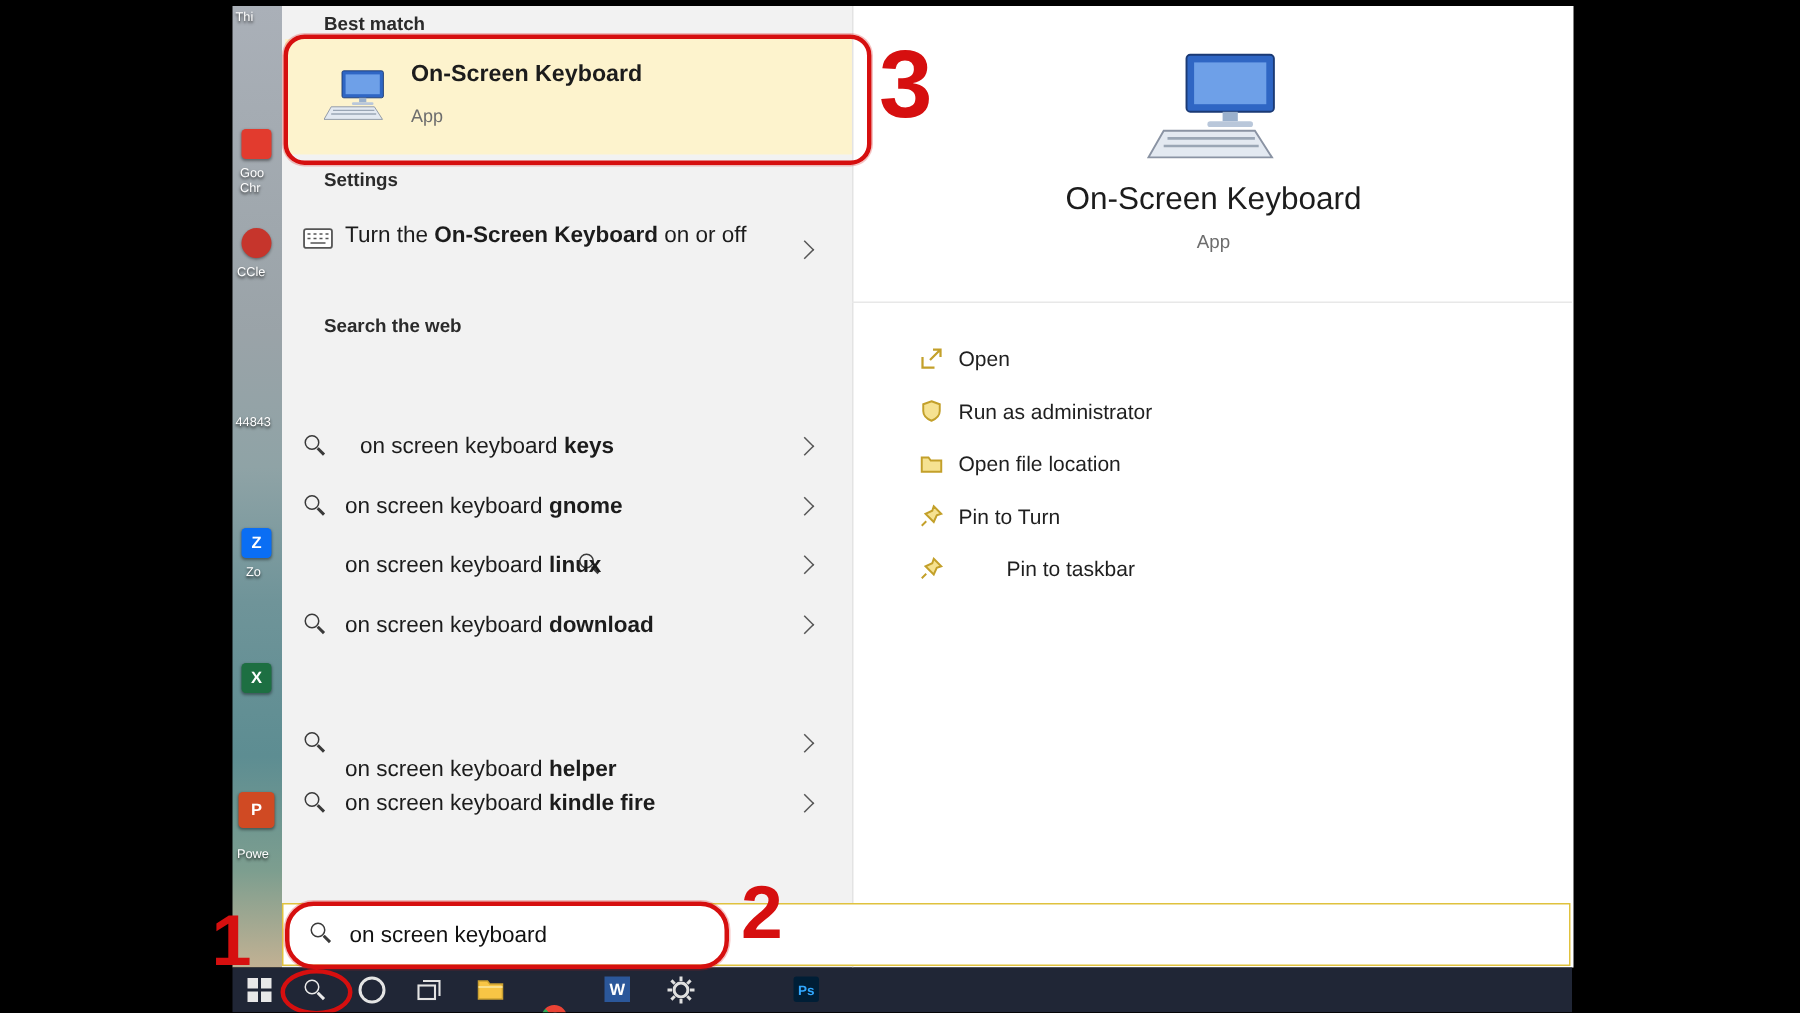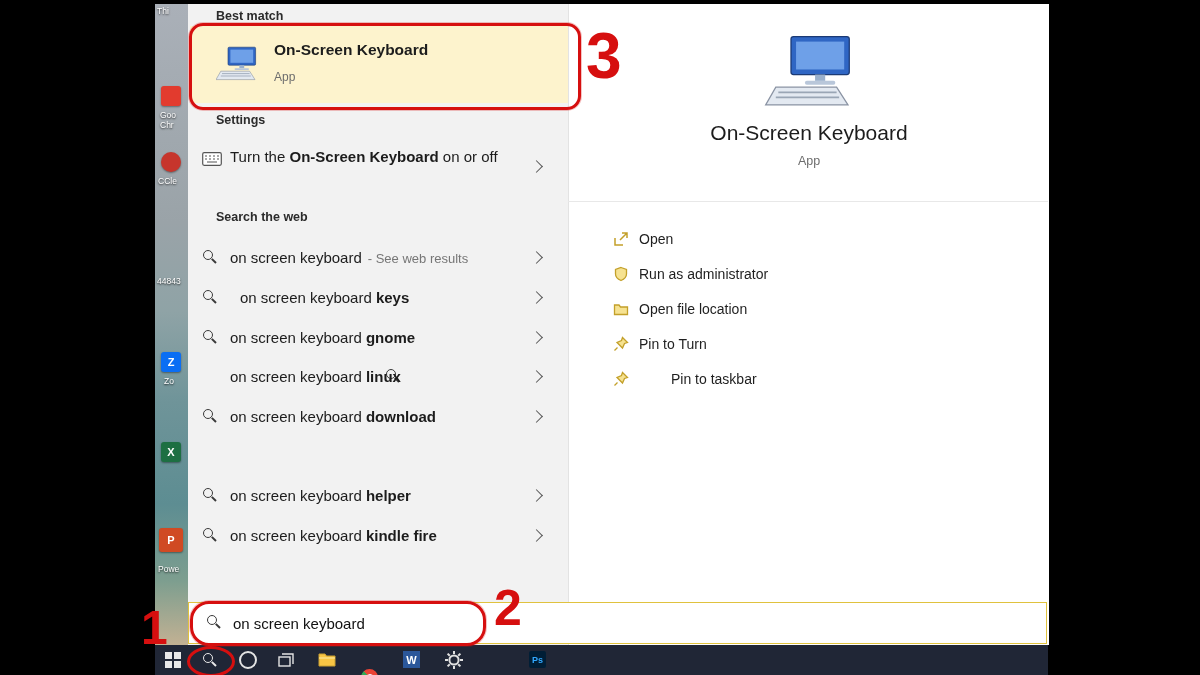--- a/index.html
+++ b/index.html
@@ -105,25 +105,20 @@
         <path d="M3 4 h2 M7 4 h2 M11 4 h2 M15 4 h2 M3 7 h2 M7 7 h2 M11 7 h2 M15 7 h2 M5 10 h10" stroke="#555" stroke-width="1.1"></path>
       </svg>
       <div class="abs row-text" style="left:42px;top:8px;width:278px;white-space:normal;line-height:22px;">
         <span>Turn the </span><b>On-Screen Keyboard</b><span> on or off</span>
       </div>
       <span class="abs chev" style="left:344px;top:24px;"></span>
     </div>
 
     <div class="abs sec-header" style="left:12px;top:206px;">Search the web</div>
 
-    <div class="abs" style="left:0;top:236px;width:380px;height:36px;">
-      <span class="abs mag" style="left:15px;top:10px;"></span>
-      <div class="abs row-text" style="left:42px;top:9px;"><span>on screen keyboard</span><b></b><span class="note">- See web results</span></div>
-      <span class="abs chev" style="left:344px;top:13px;"></span>
-    </div>
     <div class="abs" style="left:0;top:276px;width:380px;height:36px;">
       <span class="abs mag" style="left:15px;top:10px;"></span>
       <div class="abs row-text" style="left:24px;top:9px;margin-left:28px;"><span>on screen keyboard </span><b>keys</b></div>
       <span class="abs chev" style="left:344px;top:13px;"></span>
     </div>
     <div class="abs" style="left:0;top:316px;width:380px;height:36px;">
       <span class="abs mag" style="left:15px;top:10px;"></span>
       <div class="abs row-text" style="left:42px;top:9px;"><span>on screen keyboard </span><b>gnome</b></div>
       <span class="abs chev" style="left:344px;top:13px;"></span>
     </div>
@@ -132,21 +127,21 @@
       <div class="abs row-text" style="left:42px;top:9px;"><span>on screen keyboard </span><b>linux</b></div>
       <span class="abs chev" style="left:344px;top:13px;"></span>
     </div>
     <div class="abs" style="left:0;top:395px;width:380px;height:36px;">
       <span class="abs mag" style="left:15px;top:10px;"></span>
       <div class="abs row-text" style="left:42px;top:9px;"><span>on screen keyboard </span><b>download</b></div>
       <span class="abs chev" style="left:344px;top:13px;"></span>
     </div>
     <div class="abs" style="left:0;top:474px;width:380px;height:36px;">
       <span class="abs mag" style="left:15px;top:10px;"></span>
-      <div class="abs row-text" style="left:42px;top:9px;text-align:center;"><span>on screen keyboard </span><b>helper</b></div>
+      <div class="abs row-text" style="left:42px;top:26px;text-align:center;"><span>on screen keyboard </span><b>helper</b></div>
       <span class="abs chev" style="left:344px;top:13px;"></span>
     </div>
     <div class="abs" style="left:0;top:514px;width:380px;height:36px;">
       <span class="abs mag" style="left:15px;top:10px;"></span>
       <div class="abs row-text" style="left:42px;top:9px;"><span>on screen keyboard </span><b>kindle fire</b></div>
       <span class="abs chev" style="left:344px;top:13px;"></span>
     </div>
   </div>
 
   <div class="abs right-pane">

